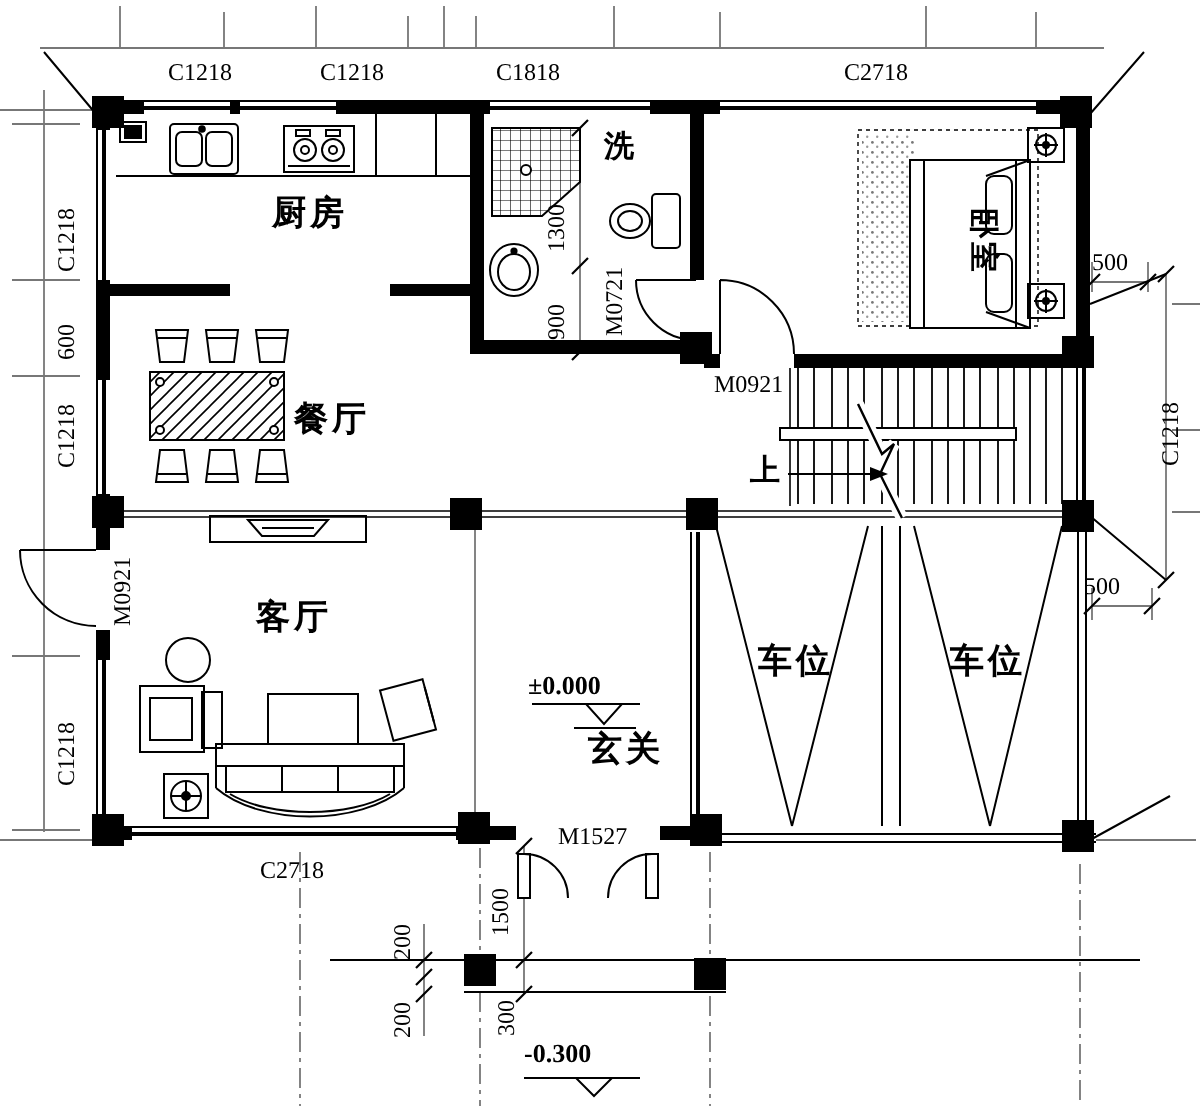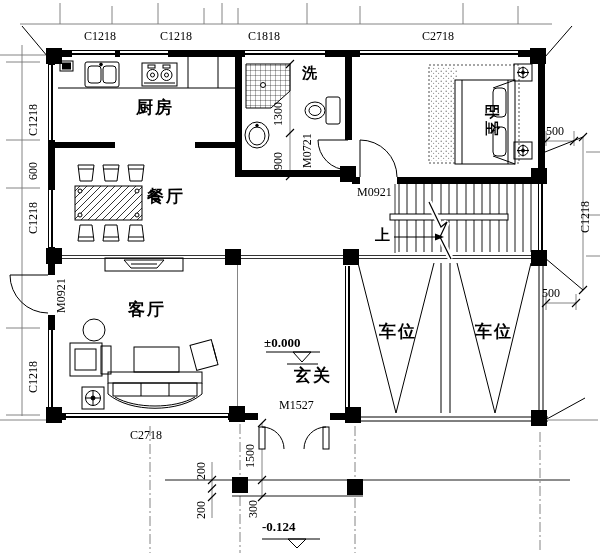--- a/index.html
+++ b/index.html
@@ -282,40 +282,40 @@
 <div class="lbl" style="left:248px;top:30px">C1818</div>
 <div class="lbl" style="left:422px;top:30px">C2718</div>
 
 <div class="lbl vl" style="left:27px;top:136px">C1218</div>
 <div class="lbl vl" style="left:27px;top:180px">600</div>
 <div class="lbl vl" style="left:27px;top:234px">C1218</div>
 <div class="lbl vl" style="left:55px;top:313px">M0921</div>
 <div class="lbl vl" style="left:27px;top:393px">C1218</div>
 
 <div class="lbl zh" style="left:136px;top:99px">厨房</div>
-<div class="lbl zh" style="left:147px;top:188px">餐厅</div>
+<div class="lbl zh" style="left:147px;top:202px">餐厅</div>
 <div class="lbl zh zh16" style="left:302px;top:66px">洗</div>
 <div class="lbl zh" style="left:128px;top:301px">客厅</div>
 <div class="lbl zh" style="left:294px;top:367px">玄关</div>
 <div class="lbl zh" style="left:379px;top:323px">车位</div>
 <div class="lbl zh" style="left:475px;top:323px">车位</div>
 <div class="lbl zh zh16 vr" style="left:499px;top:104px">卧室</div>
 <div class="lbl zh zh16" style="left:375px;top:228px">上</div>
 
 <div class="lbl vl" style="left:272px;top:126px">1300</div>
 <div class="lbl vl" style="left:272px;top:170px">900</div>
 <div class="lbl vl" style="left:301px;top:168px">M0721</div>
 <div class="lbl" style="left:357px;top:186px">M0921</div>
 <div class="lbl" style="left:546px;top:125px">500</div>
 <div class="lbl vl" style="left:579px;top:233px">C1218</div>
 <div class="lbl" style="left:542px;top:287px">500</div>
 
 <div class="lbl b13" style="left:264px;top:336px">±0.000</div>
-<div class="lbl" style="left:279px;top:399px">M1527</div>
+<div class="lbl" style="left:279px;top:412px">M1527</div>
 <div class="lbl" style="left:130px;top:429px">C2718</div>
 
 <div class="lbl vl" style="left:244px;top:468px">1500</div>
 <div class="lbl vl" style="left:247px;top:518px">300</div>
 <div class="lbl vl" style="left:195px;top:480px">200</div>
 <div class="lbl vl" style="left:195px;top:519px">200</div>
-<div class="lbl b13" style="left:262px;top:520px">-0.124</div>
+<div class="lbl b13" style="left:262px;top:520px">-0.300</div>
 
 </div>
 
 </body></html>

